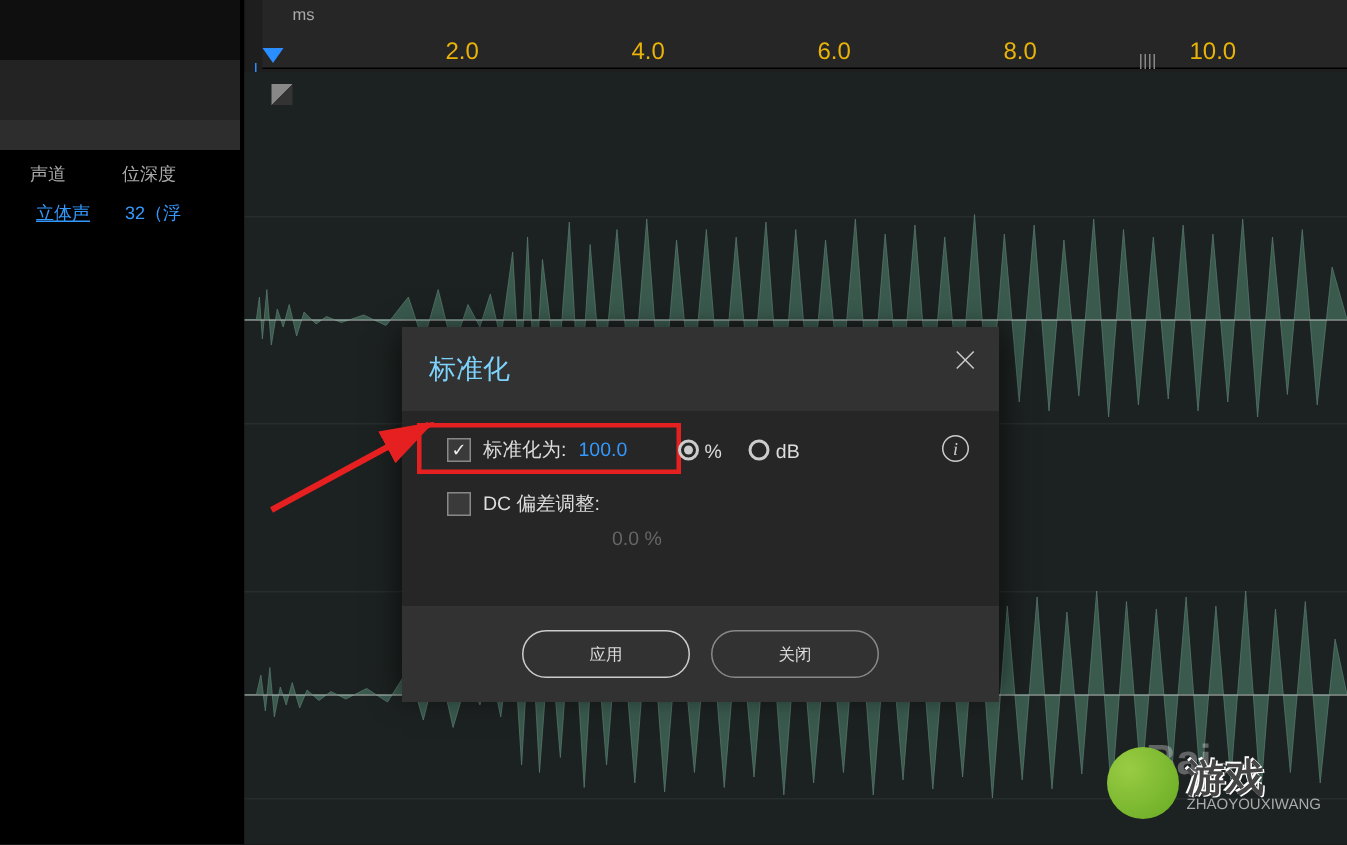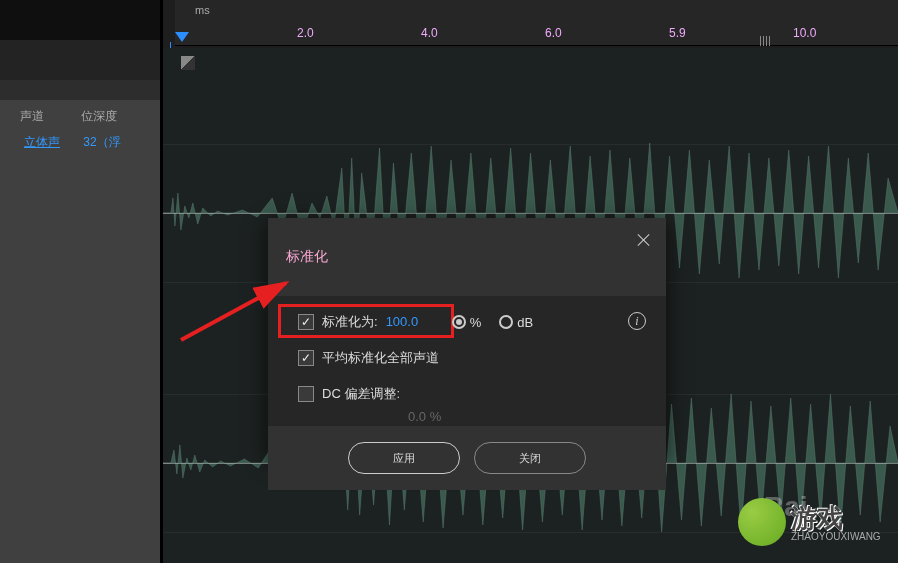--- a/index.html
+++ b/index.html
@@ -7,21 +7,21 @@
   width: 898px; height: 563px;
   background: #1a1a1a;
   font-family: "Microsoft YaHei", Arial, sans-serif;
   font-size: 12px;
   color: #ccc;
   position: relative;
   overflow: hidden;
 }
 .sidebar {
   position: absolute; left: 0; top: 0; width: 160px; height: 100%;
-  background: #404040;
+  background: #000000;
 }
 .sidebar-dark { position: absolute; left: 0; top: 0; width: 160px; height: 40px; background: #0f0f0f; }
 .sidebar-mid { position: absolute; left: 0; top: 40px; width: 160px; height: 40px; background: #232323; }
 .sidebar-row { position: absolute; left: 0; top: 80px; width: 160px; height: 20px; background: #2d2d2d; }
 .sidebar-headers { position: absolute; left: 0; top: 108px; width: 160px; height: 22px; color: #aaa; }
 .sidebar-headers span { display: inline-block; }
 .col-ch { padding-left: 20px; }
 .col-bd { padding-left: 34px; }
 .sidebar-data { position: absolute; left: 0; top: 134px; width: 160px; height: 22px; color: #3399ff; }
 .sidebar-data span { display: inline-block; }
@@ -31,21 +31,21 @@
 .main { position: absolute; left: 163px; top: 0; right: 0; height: 100%; background: #1e1e1e; }
 .ruler {
   position: absolute; left: 12px; top: 0; right: 0; height: 46px;
   background: #262626;
   border-bottom: 1px solid #000;
 }
 .ruler-unit {
   position: absolute; left: 20px; top: 4px; color: #aaa; font-size: 11px;
 }
 .ruler-tick {
-  position: absolute; top: 26px; color: #f0abfc; font-size: 12px;
+  position: absolute; top: 26px; color: #eab308; font-size: 16px;
 }
 .playhead {
   position: absolute; top: 32px; width: 0; height: 0;
   border-left: 7px solid transparent;
   border-right: 7px solid transparent;
   border-top: 10px solid #2b8eff;
 }
 .playhead-line {
   position: absolute; top: 42px; width: 1px; height: 520px; background: #2b8eff;
 }
@@ -78,21 +78,21 @@
 .gridline { position:absolute; left:0; right:0; height:1px; background: rgba(255,255,255,0.05);}
 .center-line { position:absolute; left:0; right:0; height:1px; background: rgba(200,200,200,0.5);}
 .wave {
   fill: #3a5a4e; stroke: #5a7a6e; stroke-width: 0.5;
 }
 .dialog {
   position: absolute; left: 268px; top: 218px; width: 398px; height: 240px;
   background: #323232; box-shadow: 0 4px 20px rgba(0,0,0,0.7);
 }
 .dialog-title {
-  padding: 30px 18px; color: #f9a8d4; font-size: 14px;
+  padding: 16px 18px; color: #7dd3fc; font-size: 18px;
 }
 .dialog-close {
   position: absolute; right: 14px; top: 14px; width: 16px; height: 16px;
   cursor: pointer;
 }
 .dialog-close::before, .dialog-close::after {
   content: ""; position: absolute; left: 7px; top: 0; width: 1px; height: 16px;
   background: #ccc;
 }
 .dialog-close::before { transform: rotate(45deg); }
@@ -179,21 +179,21 @@
   </div>
 </div>
 <div class="vdiv"></div>
 
 <div class="main">
   <div class="ruler">
     <span class="ruler-unit">ms</span>
     <span class="ruler-tick" style="left:122px">2.0</span>
     <span class="ruler-tick" style="left:246px">4.0</span>
     <span class="ruler-tick" style="left:370px">6.0</span>
-    <span class="ruler-tick" style="left:494px">5.9</span>
+    <span class="ruler-tick" style="left:494px">8.0</span>
     <span class="ruler-tick" style="left:618px">10.0</span>
     <div class="nav-zone">
       <span></span><span></span><span></span><span></span>
     </div>
     <div class="playhead" style="left:0px"></div>
   </div>
   <div class="playhead-line" style="left:7px"></div>
 
   <div class="scroll-overview">
     <div class="bar"></div>
@@ -236,24 +236,20 @@
       <span class="label">标准化为:</span>
       <span class="value-input">100.0</span>
       <span style="width:26px"></span>
       <span class="radio checked"></span>
       <span class="label">%</span>
       <span style="width:10px"></span>
       <span class="radio"></span>
       <span class="label">dB</span>
     </div>
     <div class="row">
-      <span class="checkbox checked"></span>
-      <span class="label">平均标准化全部声道</span>
-    </div>
-    <div class="row">
       <span class="checkbox"></span>
       <span class="label">DC 偏差调整:</span>
       <span class="value-input disabled">0.0 %</span>
     </div>
     <div class="info-icon">i</div>
   </div>
   <div class="dialog-footer">
     <div class="btn btn-primary">应用</div>
     <div class="btn">关闭</div>
   </div>

